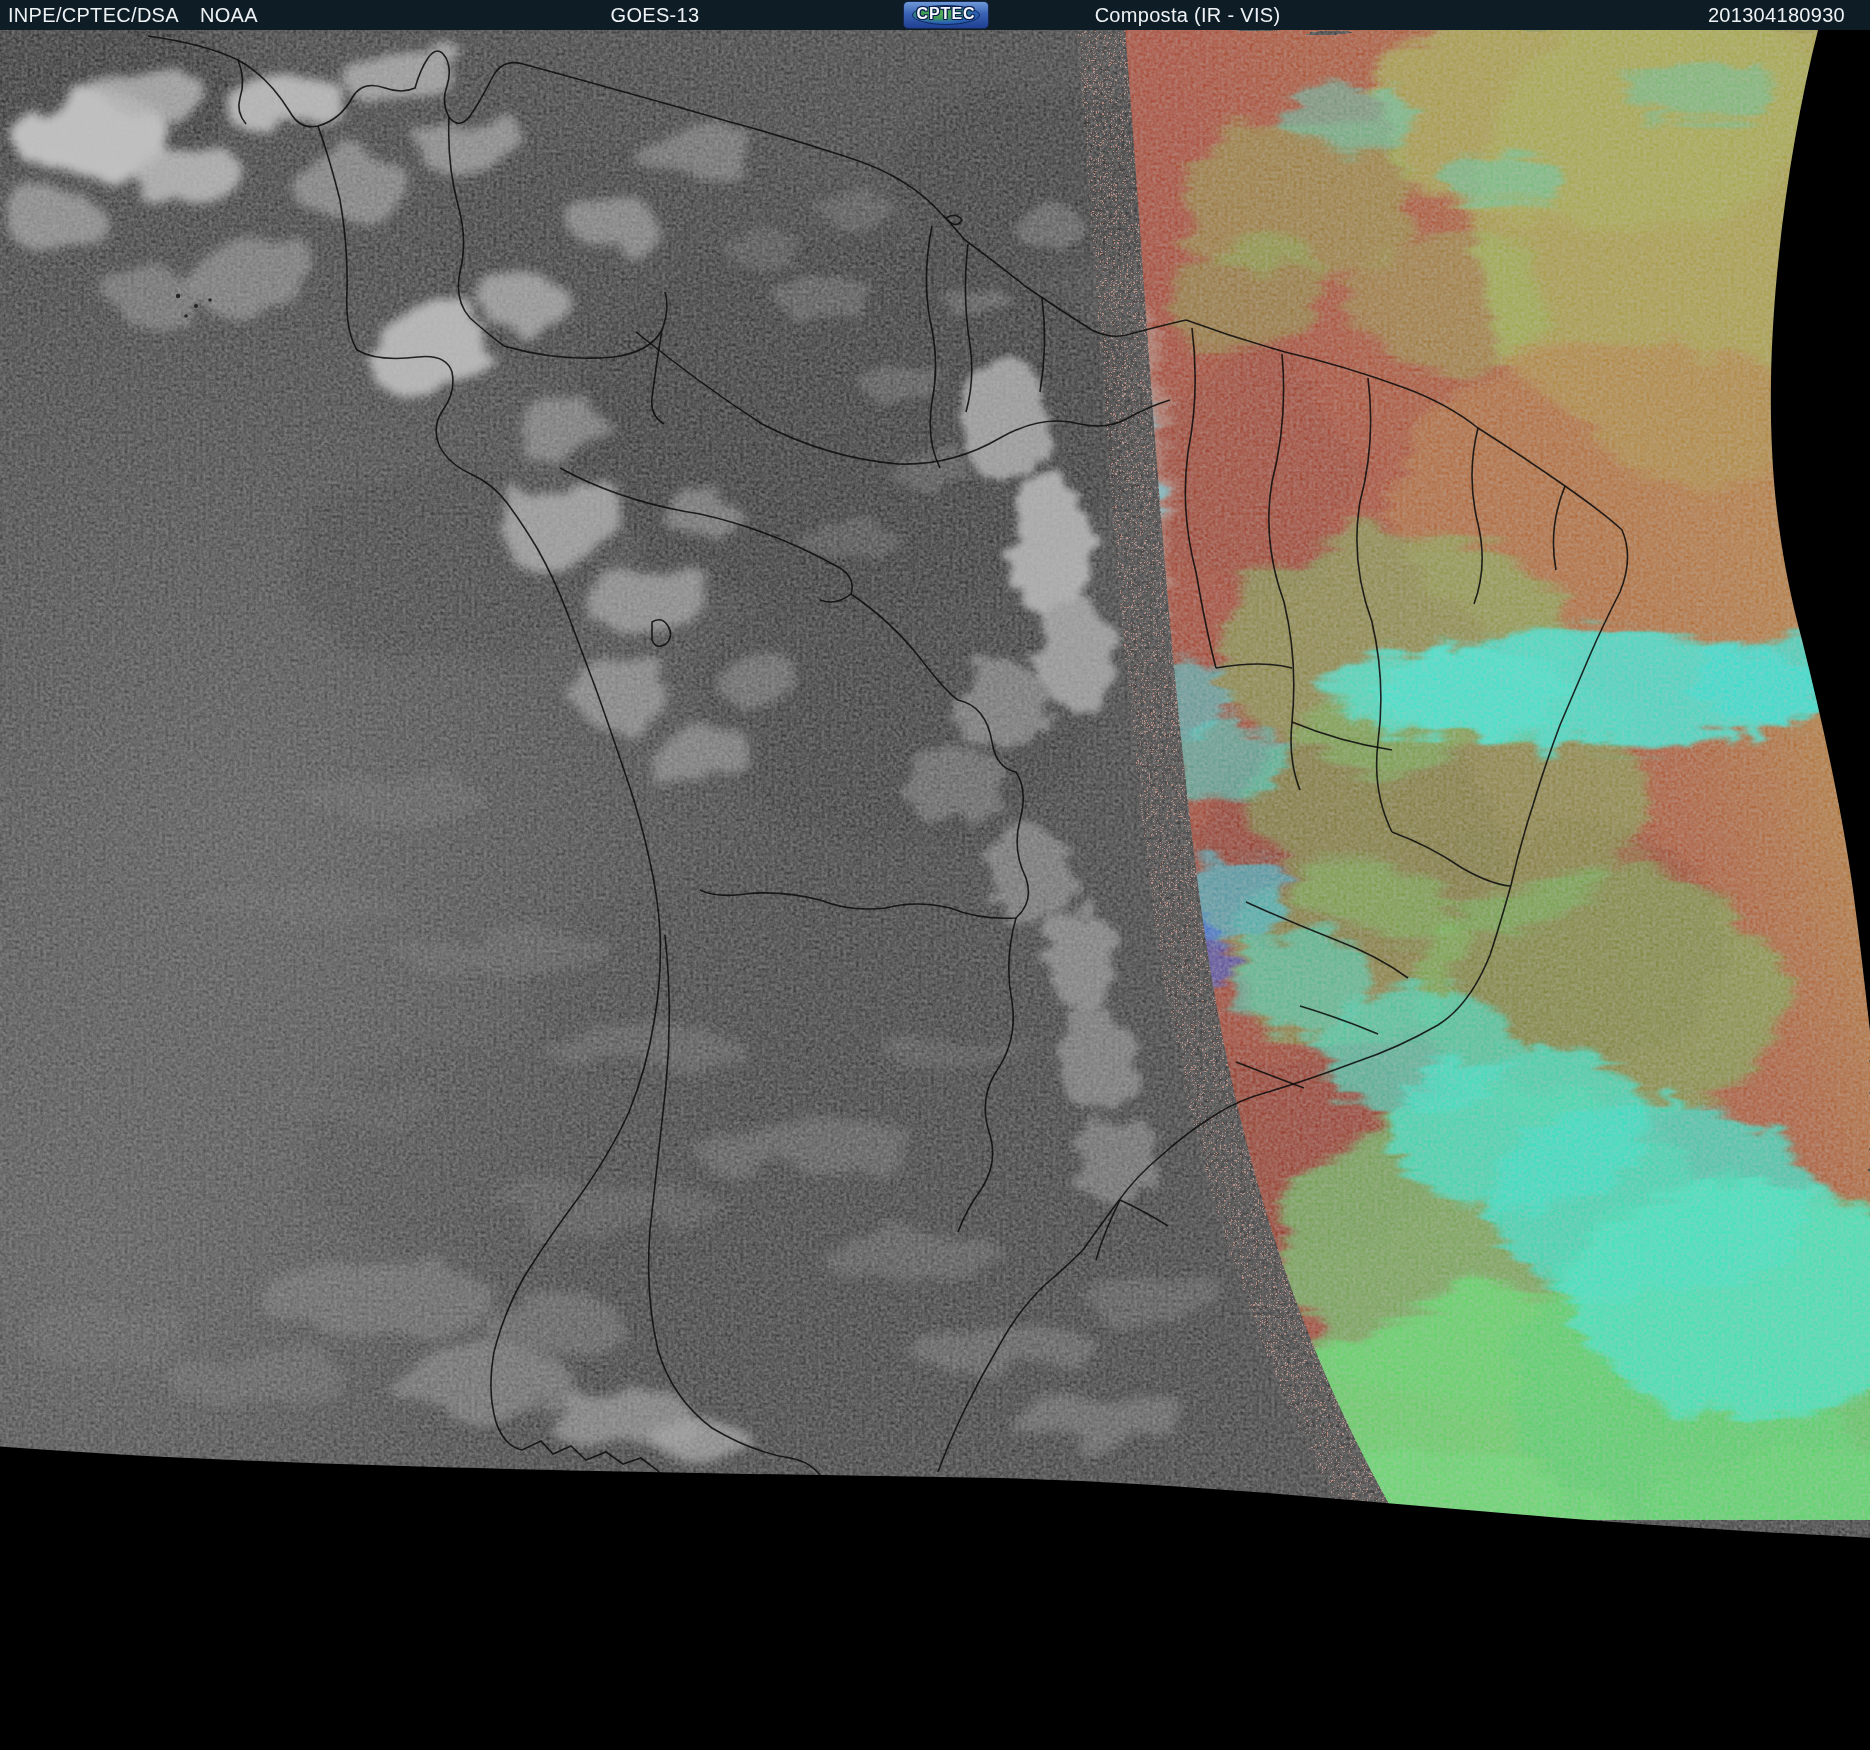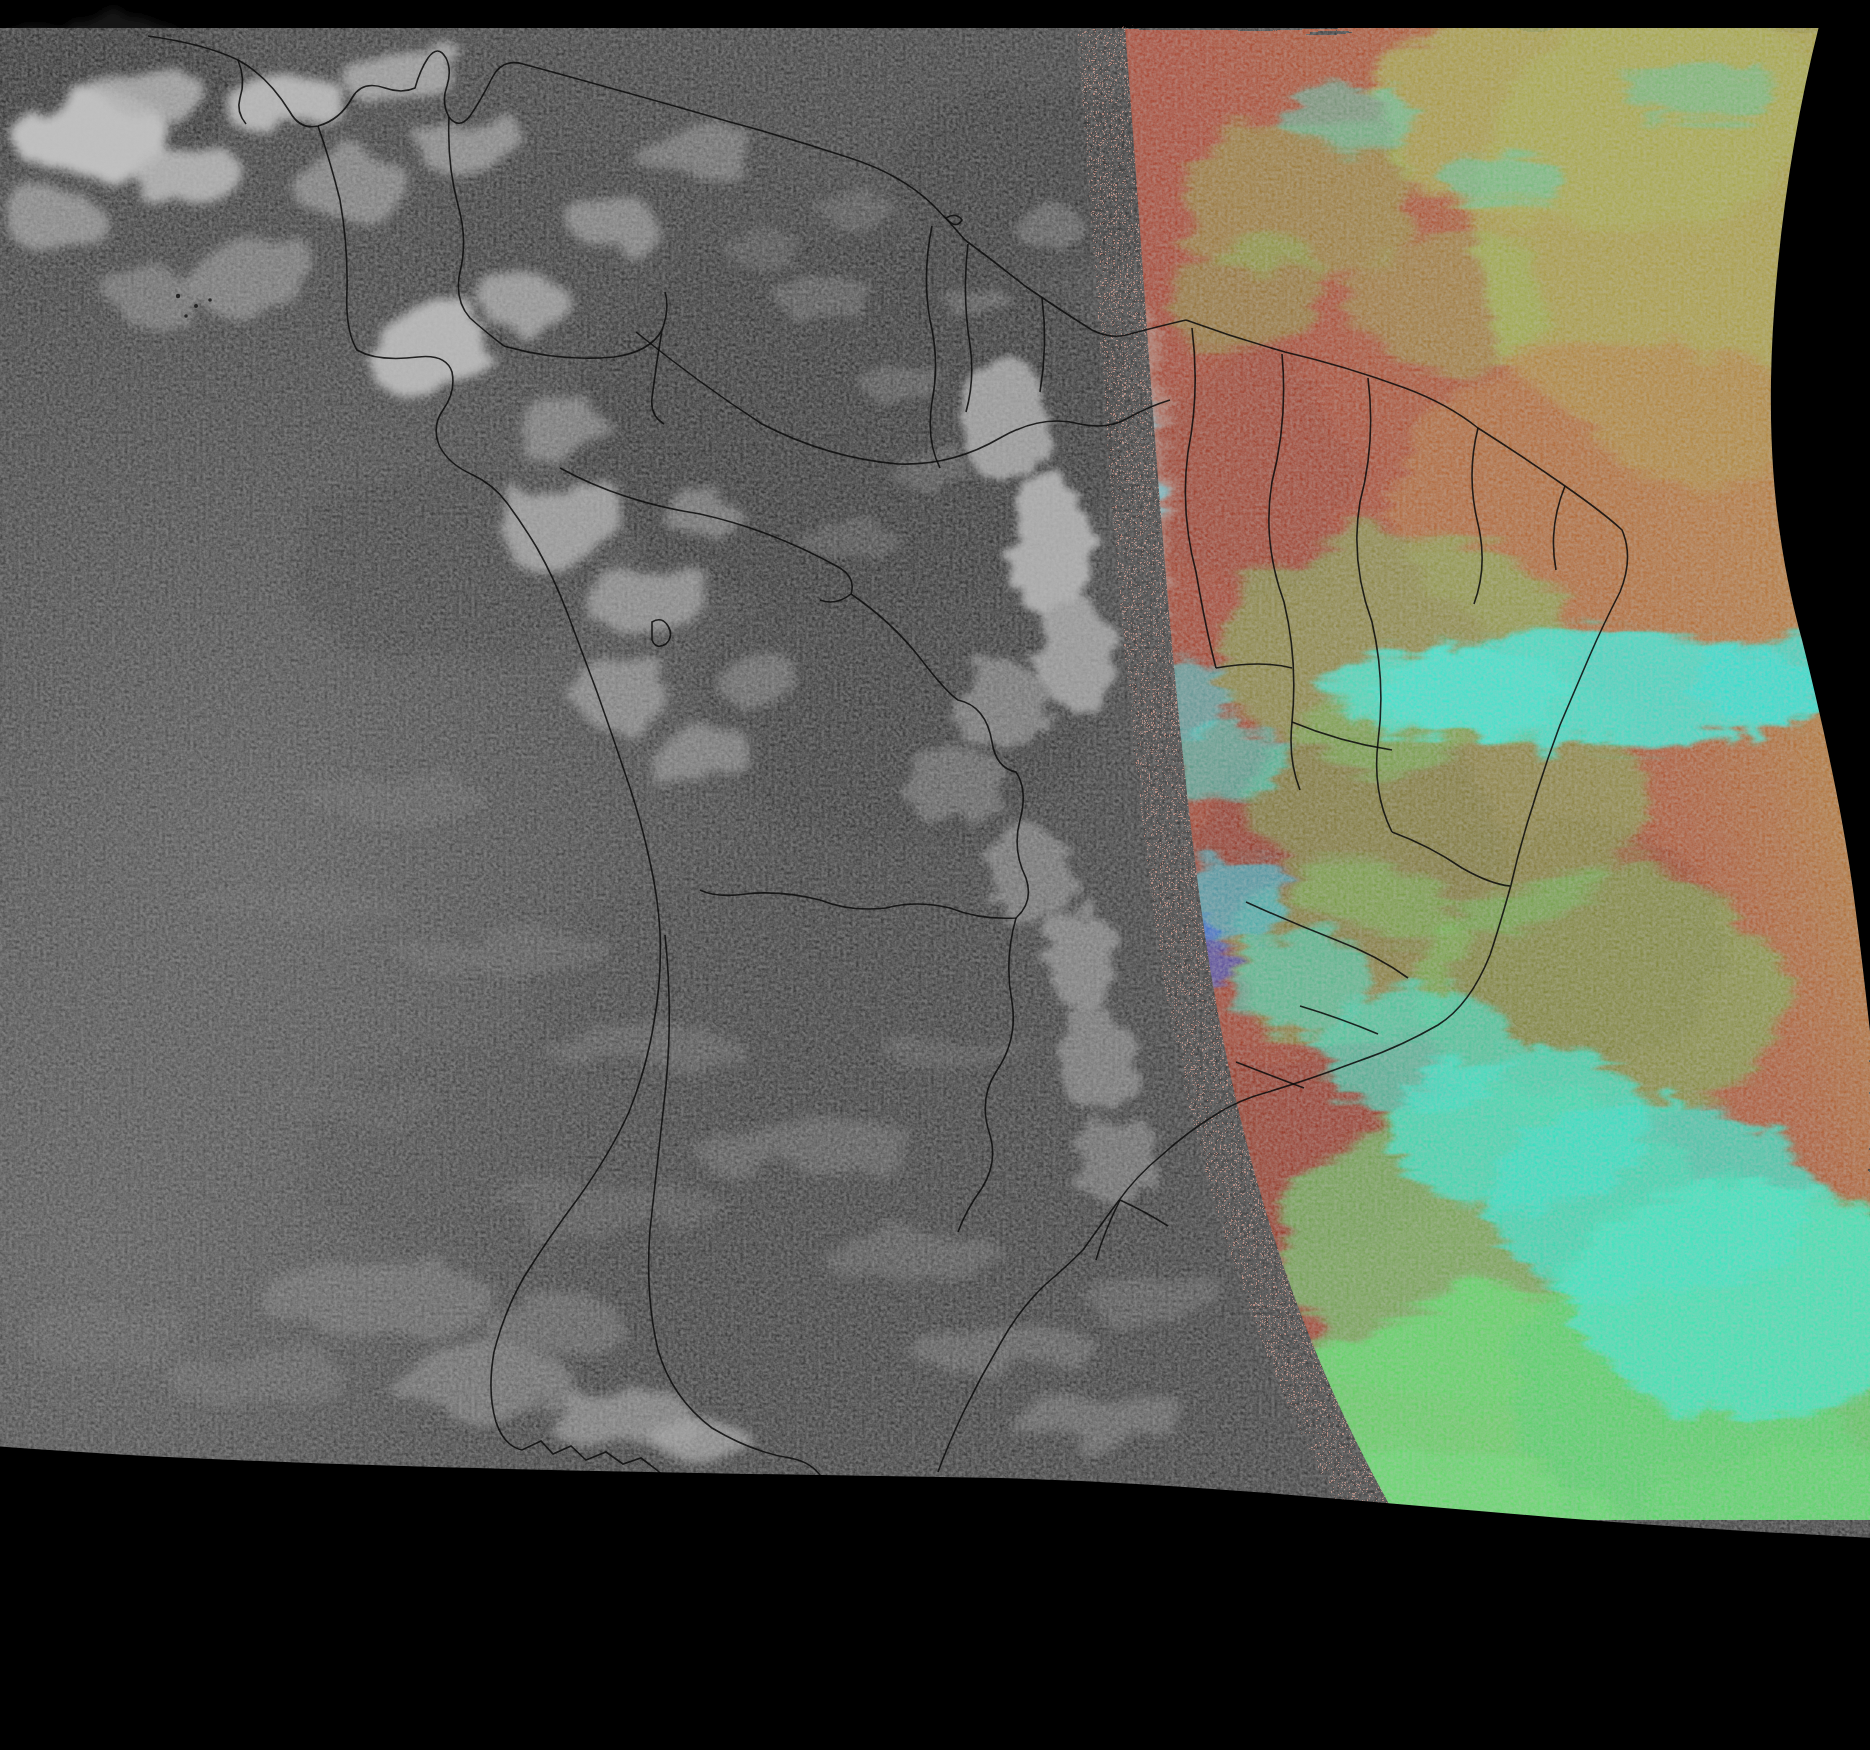--- a/index.html
+++ b/index.html
@@ -255,14 +255,25 @@
       <circle cx="196" cy="306" r="2.0" fill="#0d0d0d" opacity=".8"></circle>
       <circle cx="186" cy="316" r="1.8" fill="#0d0d0d" opacity=".8"></circle>
       <circle cx="210" cy="300" r="1.8" fill="#0d0d0d" opacity=".8"></circle>
     </g>
 
     <path fill="var(--space-black)" d="M 1819,26 C 1790,140 1773,270 1771,380 C 1769,500 1786,580 1802,640 C 1822,720 1842,810 1853,890 C 1861,950 1869,1020 1874,1070 L 1874,26 Z"></path>
     <path fill="var(--space-black)" d="M -5,1446 C 280,1468 640,1472 1000,1478 C 1220,1484 1420,1508 1640,1524 C 1720,1530 1800,1534 1875,1538 L 1875,1755 L -5,1755 Z"></path>
   </svg>
   </div>
 
+  <header>
+    <span class="lbl lbl-agency">INPE/CPTEC/DSA</span>
+    <span class="lbl lbl-noaa">NOAA</span>
+    <span class="lbl lbl-sat">GOES-13</span>
+    <span class="logo">
+      <span class="globe"></span>
+      <span class="logo-txt">CPTEC</span>
+    </span>
+    <span class="lbl lbl-product">Composta (IR - VIS)</span>
+    <span class="lbl lbl-time">201304180930</span>
+  </header>
 
 </div>
 
 </body></html>

